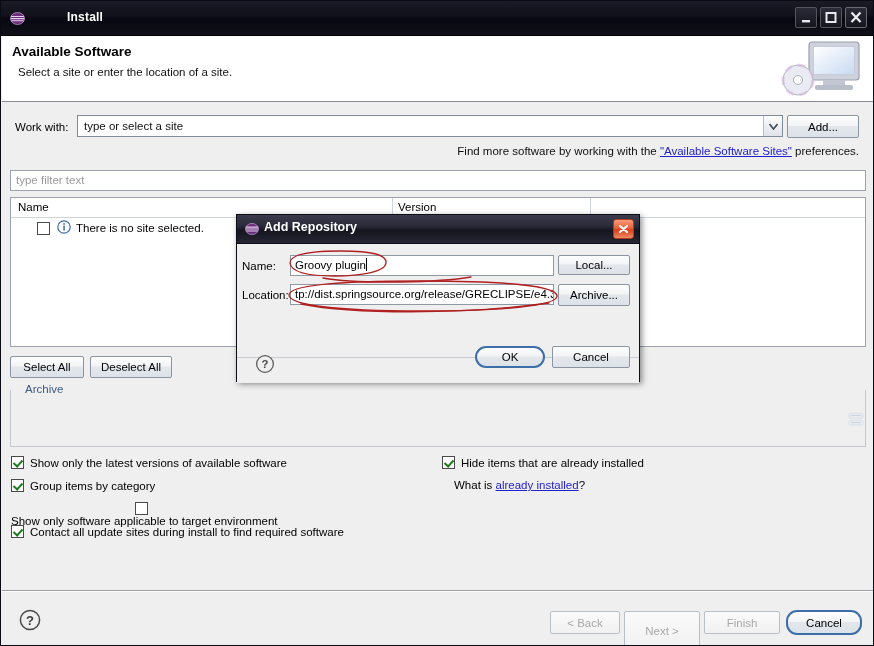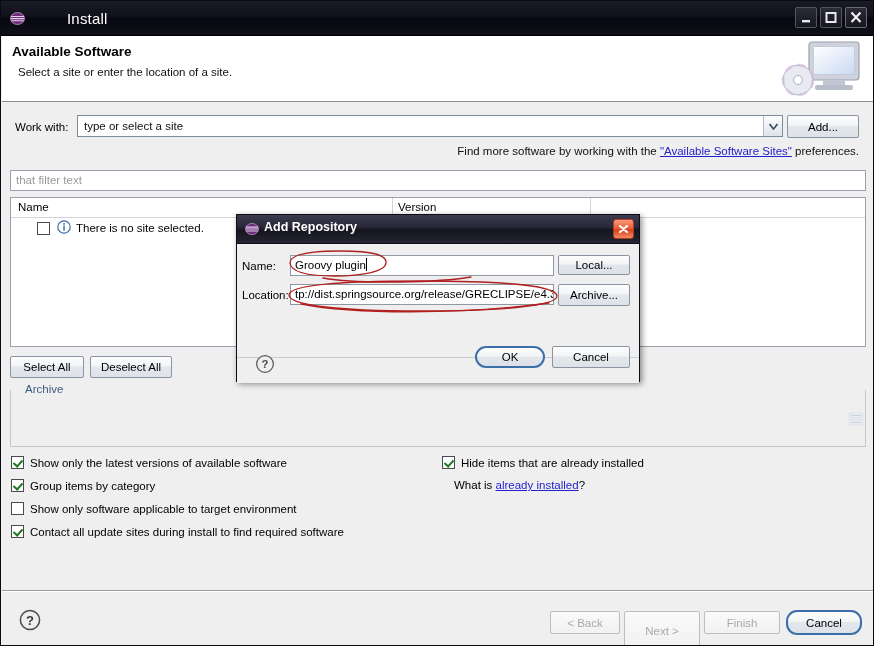--- a/index.html
+++ b/index.html
@@ -33,22 +33,22 @@
   }
   .titlebar-icon {
     position: absolute;
     left: 9px; top: 10px;
     width: 15px; height: 15px;
   }
   .titlebar-text {
     position: absolute;
     left: 30px; top: 9px;
     color: #ffffff;
-    font-size: 15px;
-    font-weight: normal;
+    font-size: 12px;
+    font-weight: bold;
     letter-spacing: 0.2px;
     padding-left: 36px;
   }
   .win-btn {
     position: absolute;
     top: 6px;
     width: 22px; height: 21px;
     box-sizing: border-box;
     background: linear-gradient(to bottom, #2b2b38 0%, #16161f 100%);
     border: 1px solid #55555f;
@@ -403,21 +403,21 @@
       <svg width="9" height="7" viewBox="0 0 9 7">
           <path d="M0.5 1 L4.5 6 L8.5 1" fill="none" stroke="#3b4a5a" stroke-width="1.6"></path>
         </svg>
     </span>
   </div>
 
   <div class="btn add-btn">Add...</div>
 
   <div class="hint"><span>Find more software by working with the </span><a href="#">"Available Software Sites"</a><span> preferences.</span></div>
 
-  <div class="filter">that filter text</div>
+  <div class="filter">type filter text</div>
 
   <div class="table">
     <div class="table-head">
       <span class="th" style="left:7px;">Name</span>
       <span class="col-div" style="left:381px;"></span>
       <span class="th" style="left:387px;">Version</span>
       <span class="col-div" style="left:579px;"></span>
     </div>
     <div class="table-row">
       <span class="cb"></span>
@@ -448,21 +448,21 @@
   </span>
 
   <div class="opt" style="left:10px; top:455px;">
     <span class="cb checked"></span>
     <span>Show only the latest versions of available software</span>
   </div>
   <div class="opt" style="left:10px; top:478px;">
     <span class="cb checked"></span>
     <span>Group items by category</span>
   </div>
-  <div class="opt" style="left:10px; top:501px;">
+  <div class="opt" style="left:10px; top:501px;flex-direction:column;">
     <span class="cb"></span>
     <span>Show only software applicable to target environment</span>
   </div>
   <div class="opt" style="left:10px; top:524px;">
     <span class="cb checked"></span>
     <span>Contact all update sites during install to find required software</span>
   </div>
 
   <div class="opt" style="left:441px; top:455px;">
     <span class="cb checked"></span>

